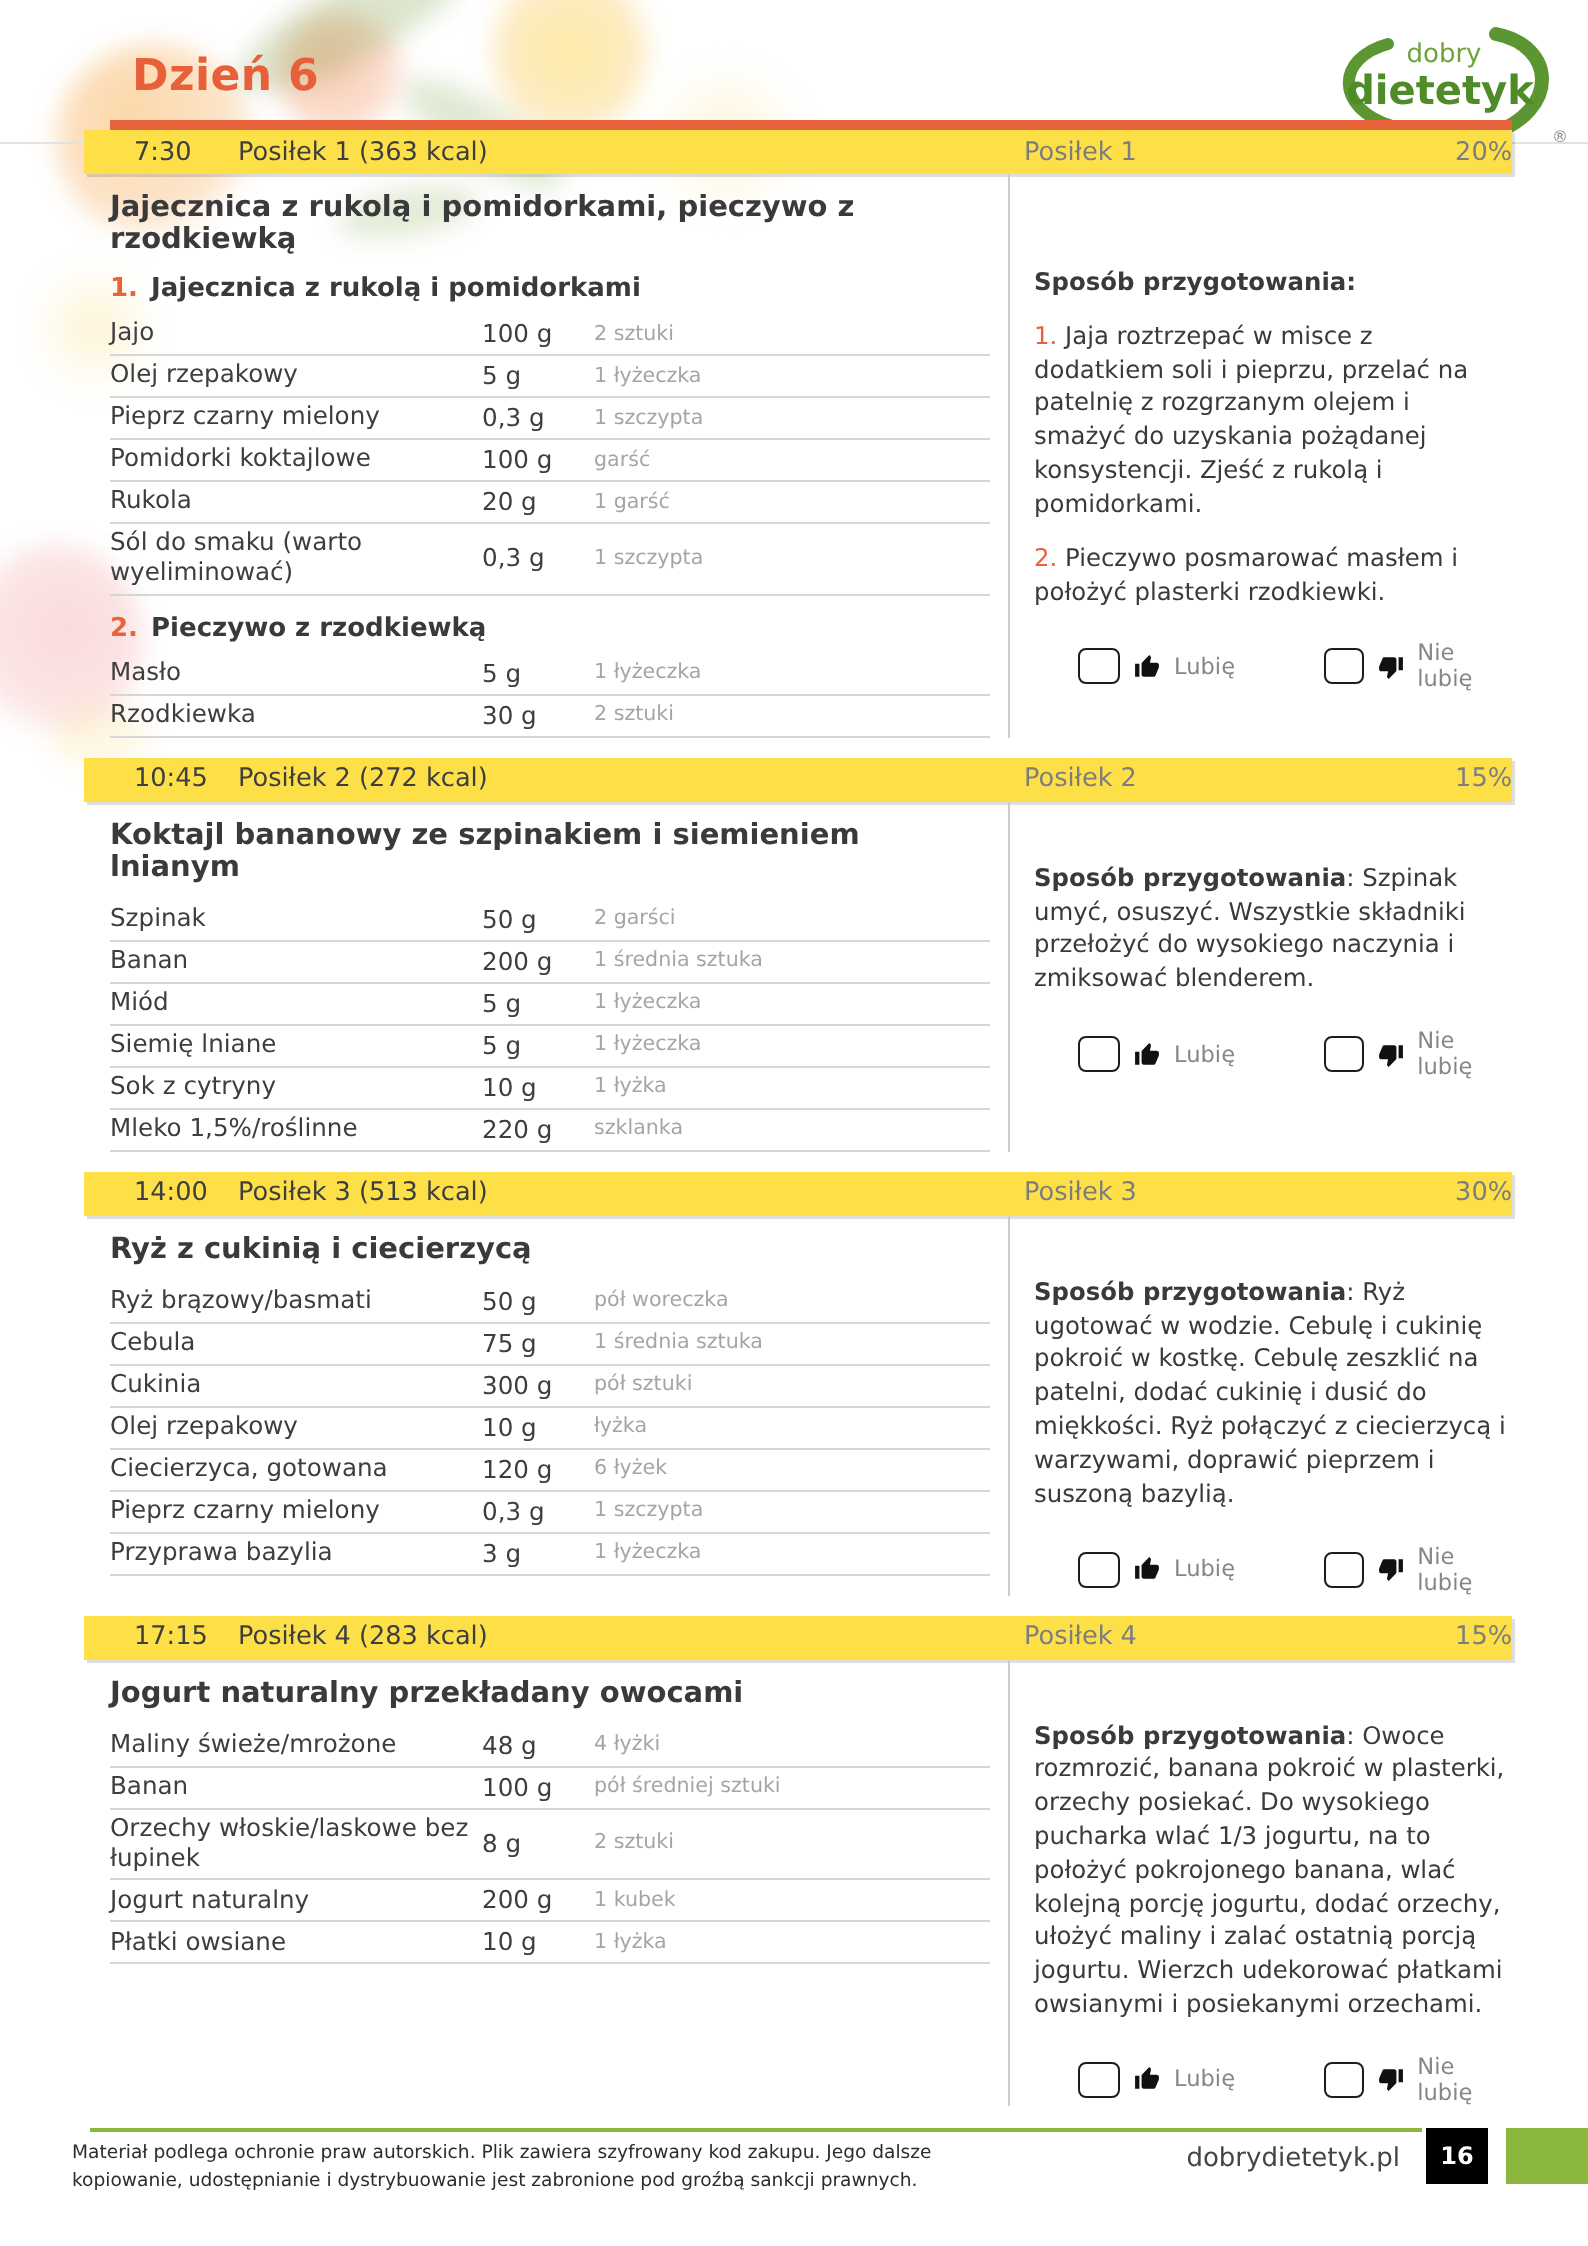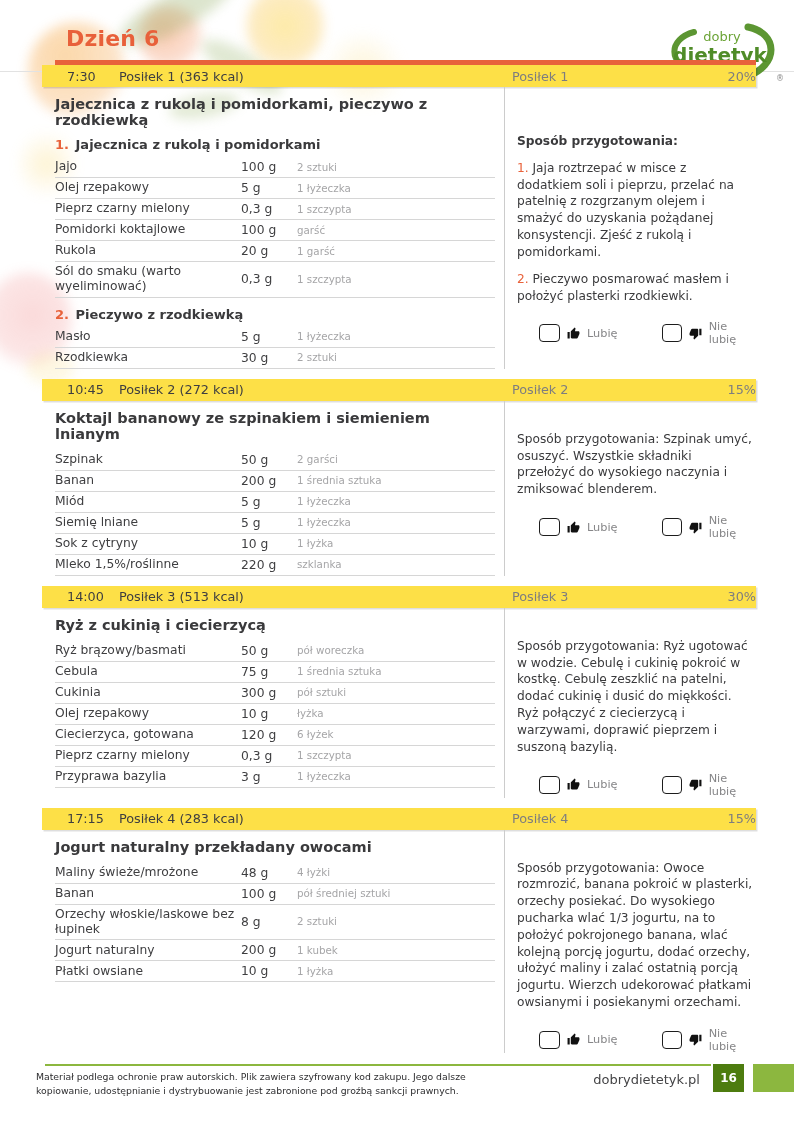--- a/index.html
+++ b/index.html
@@ -12,21 +12,21 @@
   .f-leaf1{left:112px;top:-8px;width:128px;height:38px;background:rgba(140,170,92,.55);transform:rotate(-28deg);opacity:.55;}
   .f-leaf2{left:196px;top:52px;width:92px;height:30px;background:rgba(146,176,98,.5);transform:rotate(32deg);opacity:.55;}
   .f-lemonslice{left:246px;top:-18px;width:78px;height:88px;background:radial-gradient(circle at 50% 50%,rgba(252,216,84,.85),rgba(248,190,62,.5) 60%,transparent 78%);opacity:.6;}
   .f-lemonpale{left:322px;top:32px;width:82px;height:76px;background:radial-gradient(circle,rgba(250,226,150,.7),transparent 75%);opacity:.5;}
   .f-leaf3{left:168px;top:94px;width:72px;height:24px;background:rgba(150,178,100,.5);transform:rotate(-10deg);opacity:.5;}
   .f-wedge{left:18px;top:128px;width:58px;height:72px;background:radial-gradient(circle,rgba(250,216,110,.6),transparent 75%);opacity:.5;}
   .f-grape{left:-16px;top:272px;width:88px;height:96px;background:radial-gradient(circle at 55% 45%,rgba(241,140,140,.65),rgba(238,120,120,.35) 60%,transparent 78%);opacity:.5;}
   .f-yellow2{left:26px;top:352px;width:48px;height:32px;background:rgba(250,220,120,.5);opacity:.4;}
 
   .top-rule{position:absolute;left:0;right:0;top:71px;height:1px;background:#e2e2e2;}
-  .logo{position:absolute;top:20px;right:8px;}
+  .logo{position:absolute;top:10px;right:8px;}
 
   .content{position:relative;padding:0 38px 0 42px;}
   h1.day-title{color:#e8603a;font-size:22px;font-weight:bold;margin:26px 0 9px 24px;letter-spacing:.2px;}
   .accent-bar{height:5px;background:#e8623b;margin-left:13px;}
 
   .meal-header{background:#fde047;height:22px;display:flex;align-items:center;font-size:12.8px;
                box-shadow:1.5px 1.5px 0 rgba(0,0,0,.13);}
   .meal-header .time{margin-left:25px;width:52px;color:#3e3e40;}
   .meal-header .mname{flex:1;color:#3e3e40;}
   .meal-header .mlabel{width:192px;color:#7d7d7f;}
@@ -42,33 +42,33 @@
 
   .ing-row{display:flex;align-items:center;border-bottom:1px solid #d6d6d6;padding:2px 0;min-height:16px;}
   .ing-name{width:180px;font-size:12.3px;line-height:1.25;padding-right:6px;}
   .ing-amt{width:56px;font-size:12.3px;}
   .ing-measure{flex:1;font-size:10.3px;color:#a5a5a7;line-height:1.25;max-width:104px;}
 
   .prep{font-size:12.2px;line-height:1.38;color:#3a3a3c;width:236px;}
   .prep-head{font-weight:bold;margin:16px 0 10px 0;}
   .prep p{margin:0 0 10px 0;}
   .prep .num{color:#e8623b;}
-  .prep b{font-weight:normal;}
+  .prep b{font-weight:bold;}
 
   .like-row{display:flex;gap:44px;margin-top:16px;padding-left:22px;}
   .like-group{display:flex;align-items:center;gap:7px;cursor:pointer;}
   .cb{width:19px;height:16px;border:1.4px solid #1d1d1d;border-radius:4px;background:#fff;display:inline-block;}
   .thumb{width:13px;height:13px;display:inline-block;}
   .thumb svg{display:block;}
   .like-label{font-size:11.3px;color:#868688;}
 
   .footer-rule{position:absolute;left:45px;top:1064px;width:666px;height:2px;background:#8cb73f;}
   .footer-text{position:absolute;left:36px;top:1070px;font-size:9.3px;line-height:1.55;color:#2d2d2f;width:430px;}
   .footer-site{position:absolute;top:1072px;left:560px;width:140px;text-align:right;font-size:13px;color:#444446;}
-  .page-num-box{position:absolute;left:713px;top:1064px;width:31px;height:28px;background:#4d7c0f;
+  .page-num-box{position:absolute;left:713px;top:1064px;width:31px;height:28px;background:#000000;
                 color:#fff;font-size:12px;font-weight:bold;display:flex;align-items:center;justify-content:center;}
   .edge-box{position:absolute;left:753px;top:1064px;width:41px;height:28px;background:#8cb73f;}
 </style>
 </head>
 <body>
 
 <div class="page">
 
   <div>
     <div class="fruit f-orange1"></div>

